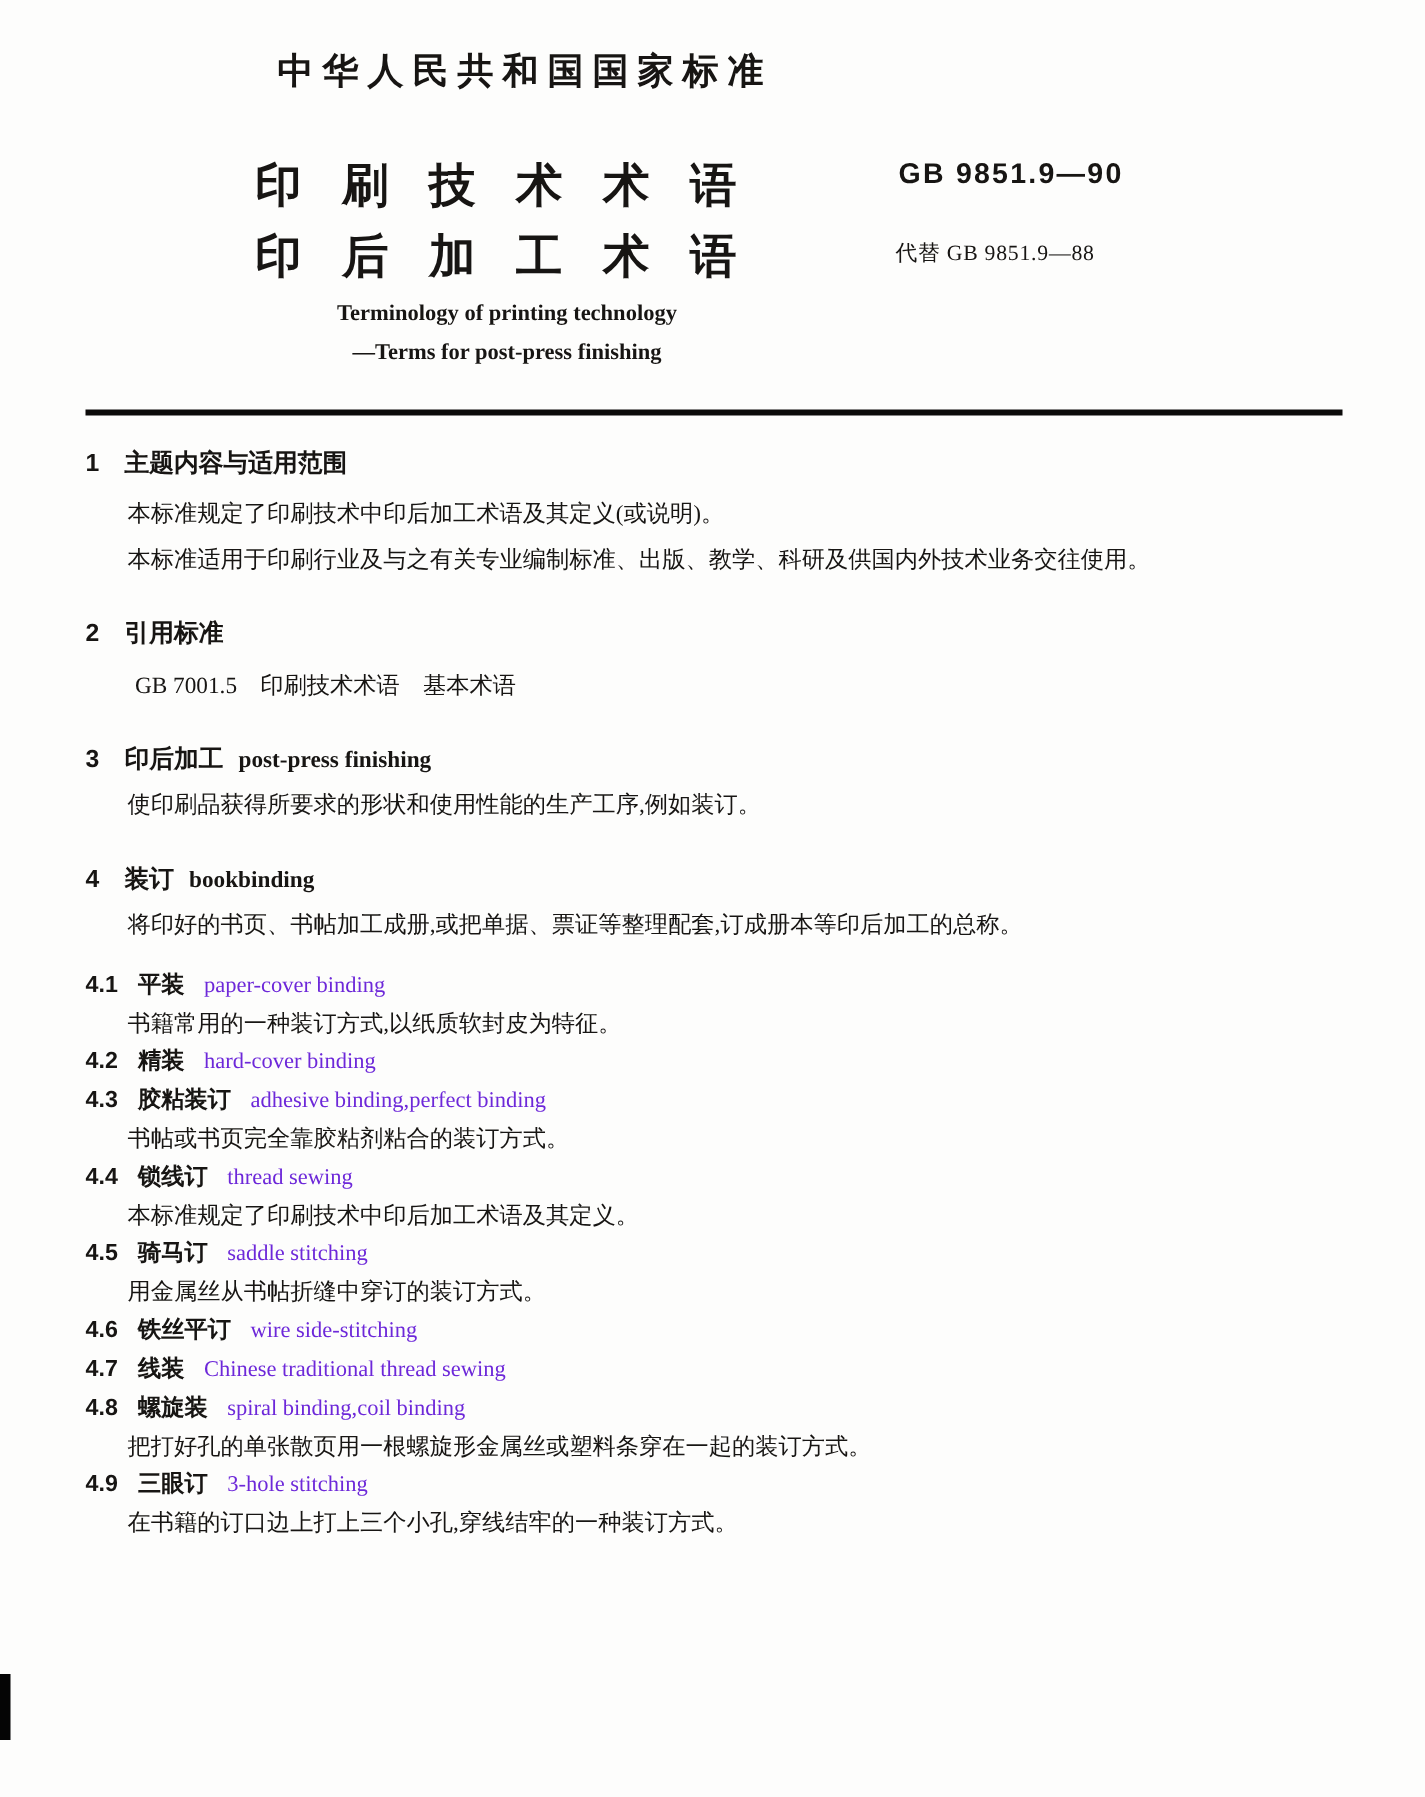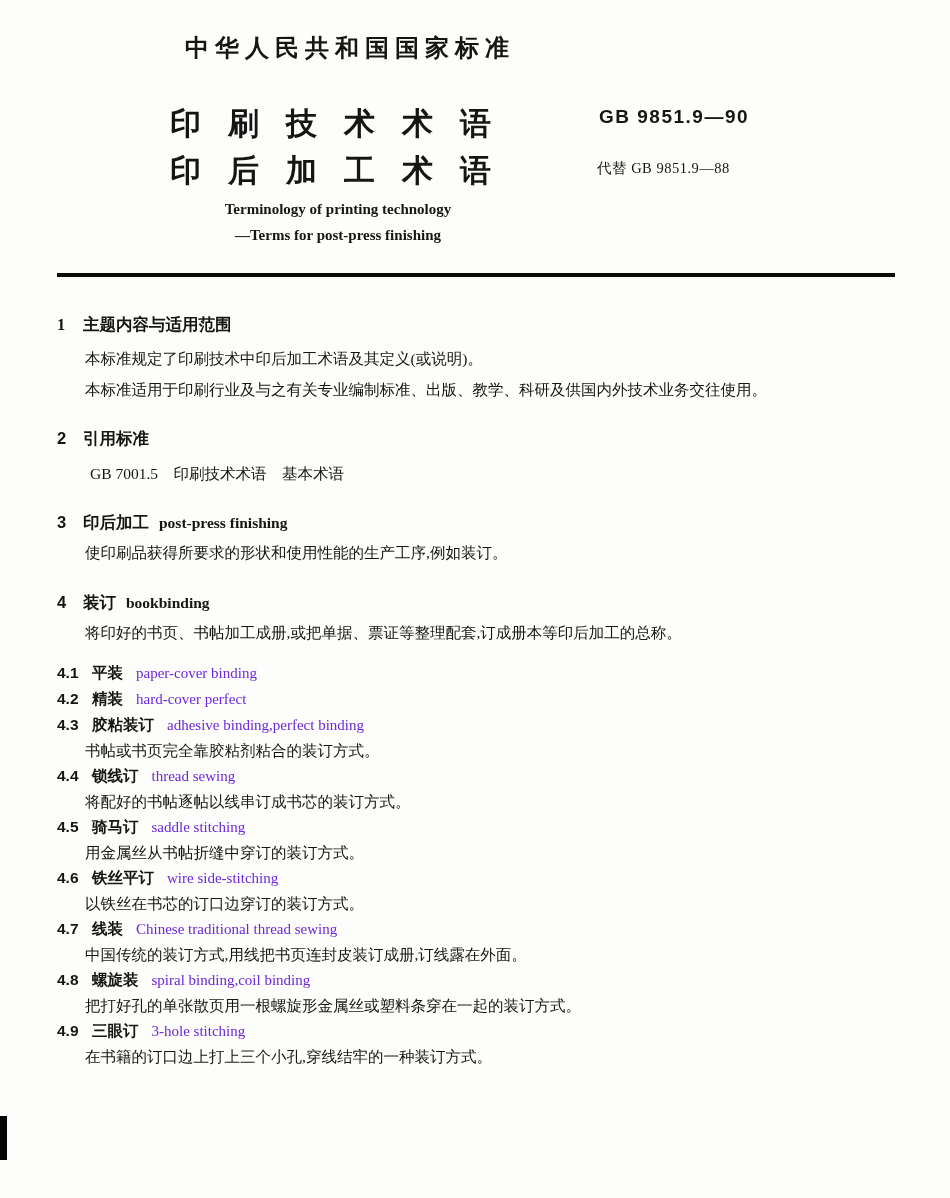--- a/index.html
+++ b/index.html
@@ -49,21 +49,21 @@
   .sec-head {
     font-family: "Liberation Sans", sans-serif;
     font-weight: bold; font-size: 16.5px; line-height: 24px;
     white-space: nowrap;
   }
   .sec-num { display: inline-block; min-width: 26px; }
   .sec-en {
     font-family: "Liberation Serif", serif;
     font-weight: bold; font-size: 15.5px; margin-left: 10px;
   }
-  .mt-scope { margin-top: 36px; font-family: Liberation Serif, serif; }
+  .mt-scope { margin-top: 20px; }
   .mt-refs  { margin-top: 23px; }
   .mt-bind  { margin-top: 24px; }
 
   .para {
     margin-left: 28px; margin-top: 8px;
     font-size: 15.5px; line-height: 27px;
   }
   .para.tight { margin-top: 5px; line-height: 26px; }
   .ref-item { margin-left: 33px; margin-top: 11px; font-size: 15.5px; line-height: 26px; }
 
@@ -142,61 +142,60 @@
     <span class="sec-num">4</span><span>装订</span><span class="sec-en">bookbinding</span>
   </div>
   <div class="para tight">将印好的书页、书帖加工成册,或把单据、票证等整理配套,订成册本等印后加工的总称。</div>
 
   <div class="terms">
 
     <div class="term">
       <div class="term-head">
         <span class="term-num">4.1</span><span class="term-zh">平装</span><span class="term-en">paper-cover binding</span>
       </div>
-    </div>
-
-    <div class="term">
-      <div class="term-head">
-        <span class="term-num">4.2</span><span class="term-zh">精装</span><span class="term-en">hard-cover perfect</span>
+      <div class="term-def">书籍常用的一种装订方式,以纸质软封皮为特征。</div>
+    </div>
+
+    <div class="term">
+      <div class="term-head">
+        <span class="term-num">4.2</span><span class="term-zh">精装</span><span class="term-en">hard-cover binding</span>
       </div>
     </div>
 
     <div class="term">
       <div class="term-head">
         <span class="term-num">4.3</span><span class="term-zh">胶粘装订</span><span class="term-en">adhesive binding,perfect binding</span>
       </div>
       <div class="term-def">书帖或书页完全靠胶粘剂粘合的装订方式。</div>
     </div>
 
     <div class="term">
       <div class="term-head">
         <span class="term-num">4.4</span><span class="term-zh">锁线订</span><span class="term-en">thread sewing</span>
       </div>
-      <div class="term-def">将配好的书帖逐帖以线串订成书芯的装订方式。</div>
+      <div class="term-def">本标准规定了印刷技术中印后加工术语及其定义。</div>
     </div>
 
     <div class="term">
       <div class="term-head">
         <span class="term-num">4.5</span><span class="term-zh">骑马订</span><span class="term-en">saddle stitching</span>
       </div>
       <div class="term-def">用金属丝从书帖折缝中穿订的装订方式。</div>
     </div>
 
     <div class="term">
       <div class="term-head">
         <span class="term-num">4.6</span><span class="term-zh">铁丝平订</span><span class="term-en">wire side-stitching</span>
       </div>
-      <div class="term-def">以铁丝在书芯的订口边穿订的装订方式。</div>
     </div>
 
     <div class="term">
       <div class="term-head">
         <span class="term-num">4.7</span><span class="term-zh">线装</span><span class="term-en">Chinese traditional thread sewing</span>
       </div>
-      <div class="term-def">中国传统的装订方式,用线把书页连封皮装订成册,订线露在外面。</div>
     </div>
 
     <div class="term">
       <div class="term-head">
         <span class="term-num">4.8</span><span class="term-zh">螺旋装</span><span class="term-en">spiral binding,coil binding</span>
       </div>
       <div class="term-def">把打好孔的单张散页用一根螺旋形金属丝或塑料条穿在一起的装订方式。</div>
     </div>
 
     <div class="term">

